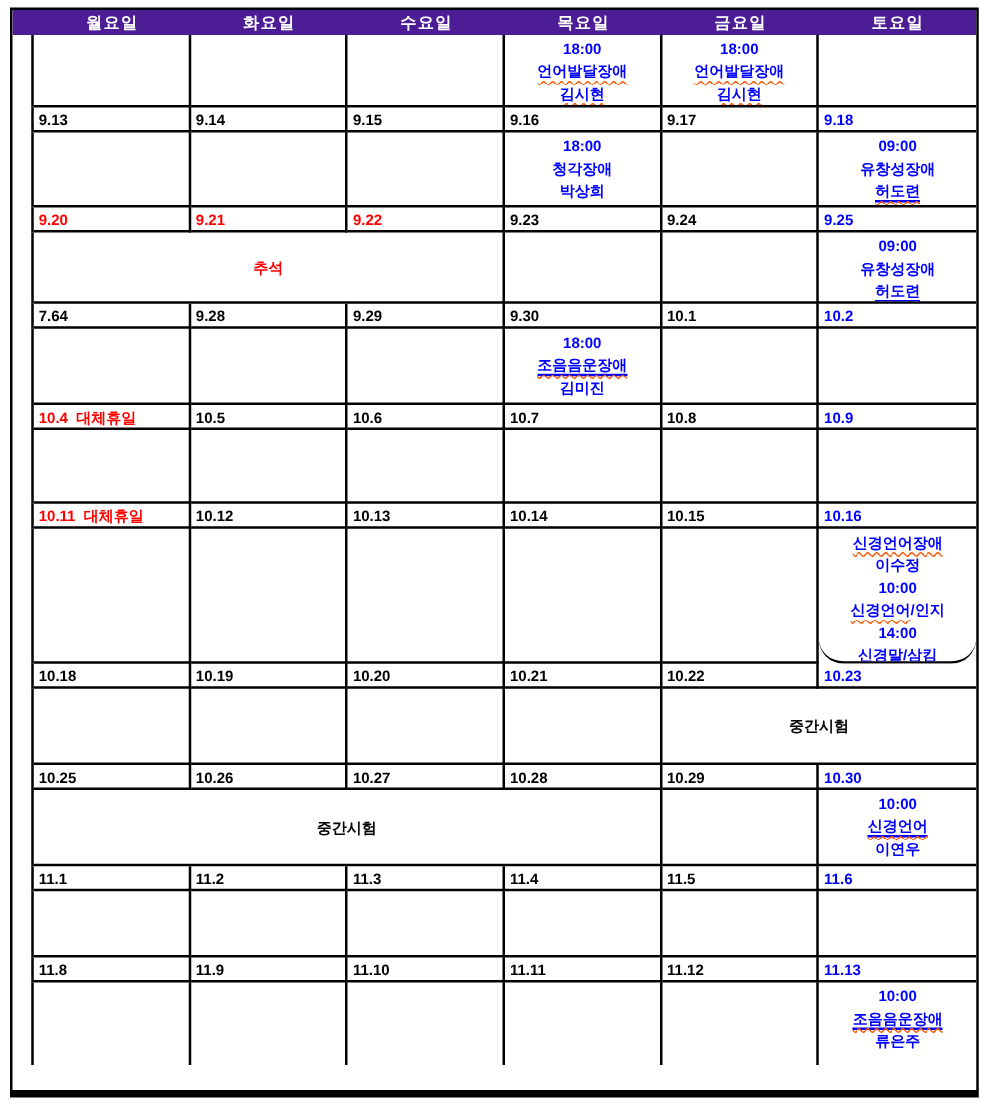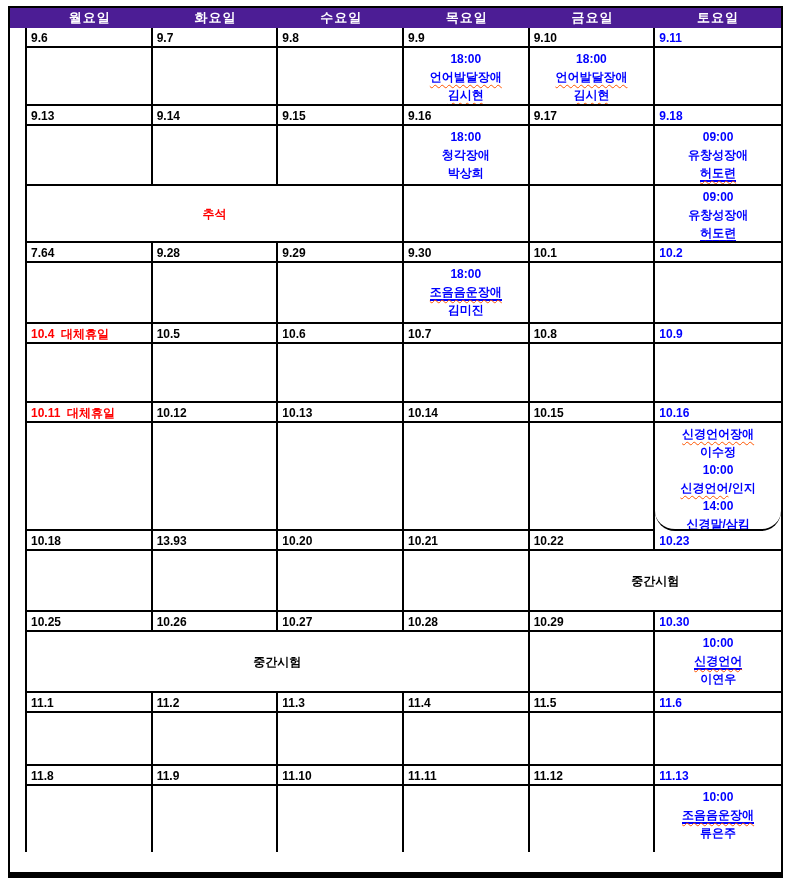--- a/index.html
+++ b/index.html
@@ -41,29 +41,20 @@
     <div class="hrow" id="hrow">
       <div class="hgut"></div>
     <div class="day-header">월요일</div>
         <div class="day-header">화요일</div>
         <div class="day-header">수요일</div>
         <div class="day-header">목요일</div>
         <div class="day-header">금요일</div>
         <div class="day-header">토요일</div>
       </div>
     <div id="weeks">
-        <div class="row drow">
-          <div class="gut"></div>
-          <div class="cell date k">9.6</div>
-          <div class="cell date k">9.7</div>
-          <div class="cell date k">9.8</div>
-          <div class="cell date k">9.9</div>
-          <div class="cell date k">9.10</div>
-          <div class="cell date b last">9.11</div>
-        </div>
         <div class="row crow" style="height: 58px;">
           <div class="gut"></div>
           <div class="cell content empty" style="width: calc(16.6667% - 2.83333px);"></div>
           <div class="cell content empty" style="width: calc(16.6667% - 2.83333px);"></div>
           <div class="cell content empty" style="width: calc(16.6667% - 2.83333px);"></div>
           <div class="cell content event" style="width: calc(16.6667% - 2.83333px);">
             <div class="line"><span class="">18:00</span></div>
             <div class="line"><span class="sq ">언어발달장애</span></div>
             <div class="line"><span class="sq ">김시현</span></div>
           </div>
@@ -92,20 +83,29 @@
             <div class="line"><span class="">18:00</span></div>
             <div class="line"><span class="">청각장애</span></div>
             <div class="line"><span class="">박상희</span></div>
           </div>
           <div class="cell content empty" style="width: calc(16.6667% - 2.83333px);"></div>
           <div class="cell content event last" style="width: calc(16.6667% - 2.83333px);">
             <div class="line"><span class="">09:00</span></div>
             <div class="line"><span class="">유창성장애</span></div>
             <div class="line"><span class="sq ul">허도련</span></div>
           </div>
+        </div>
+        <div class="row drow">
+          <div class="gut"></div>
+          <div class="cell date r">9.20</div>
+          <div class="cell date r">9.21</div>
+          <div class="cell date r">9.22</div>
+          <div class="cell date k">9.23</div>
+          <div class="cell date k">9.24</div>
+          <div class="cell date b last">9.25</div>
         </div>
         <div class="row crow" style="height: 57px;">
           <div class="gut"></div>
           <div class="cell content holiday" style="width: calc(50% - 8.5px);">
             <div class="line"><span class="">추석</span></div>
           </div>
           <div class="cell content empty" style="width: calc(16.6667% - 2.83333px);"></div>
           <div class="cell content empty" style="width: calc(16.6667% - 2.83333px);"></div>
           <div class="cell content event last" style="width: calc(16.6667% - 2.83333px);">
             <div class="line"><span class="">09:00</span></div>
@@ -174,21 +174,21 @@
             <div class="line"><span class="">이수정</span></div>
             <div class="line"><span class="">10:00</span></div>
             <div class="line"><span class="sq ">신경언어</span><span class="">/인지</span></div>
             <div class="line"><span class="">14:00</span></div>
             <div class="line"><span class="sq ul">신경말/삼킴</span></div>
           </div>
         </div>
         <div class="row drow">
           <div class="gut"></div>
           <div class="cell date k">10.18</div>
-          <div class="cell date k">13.93</div>
+          <div class="cell date k">10.19</div>
           <div class="cell date k">10.20</div>
           <div class="cell date k">10.21</div>
           <div class="cell date k">10.22</div>
           <div class="cell date b last">10.23</div>
         </div>
         <div class="row crow" style="height: 61px;">
           <div class="gut"></div>
           <div class="cell content empty" style="width: calc(16.6667% - 2.83333px);"></div>
           <div class="cell content empty" style="width: calc(16.6667% - 2.83333px);"></div>
           <div class="cell content empty" style="width: calc(16.6667% - 2.83333px);"></div>

